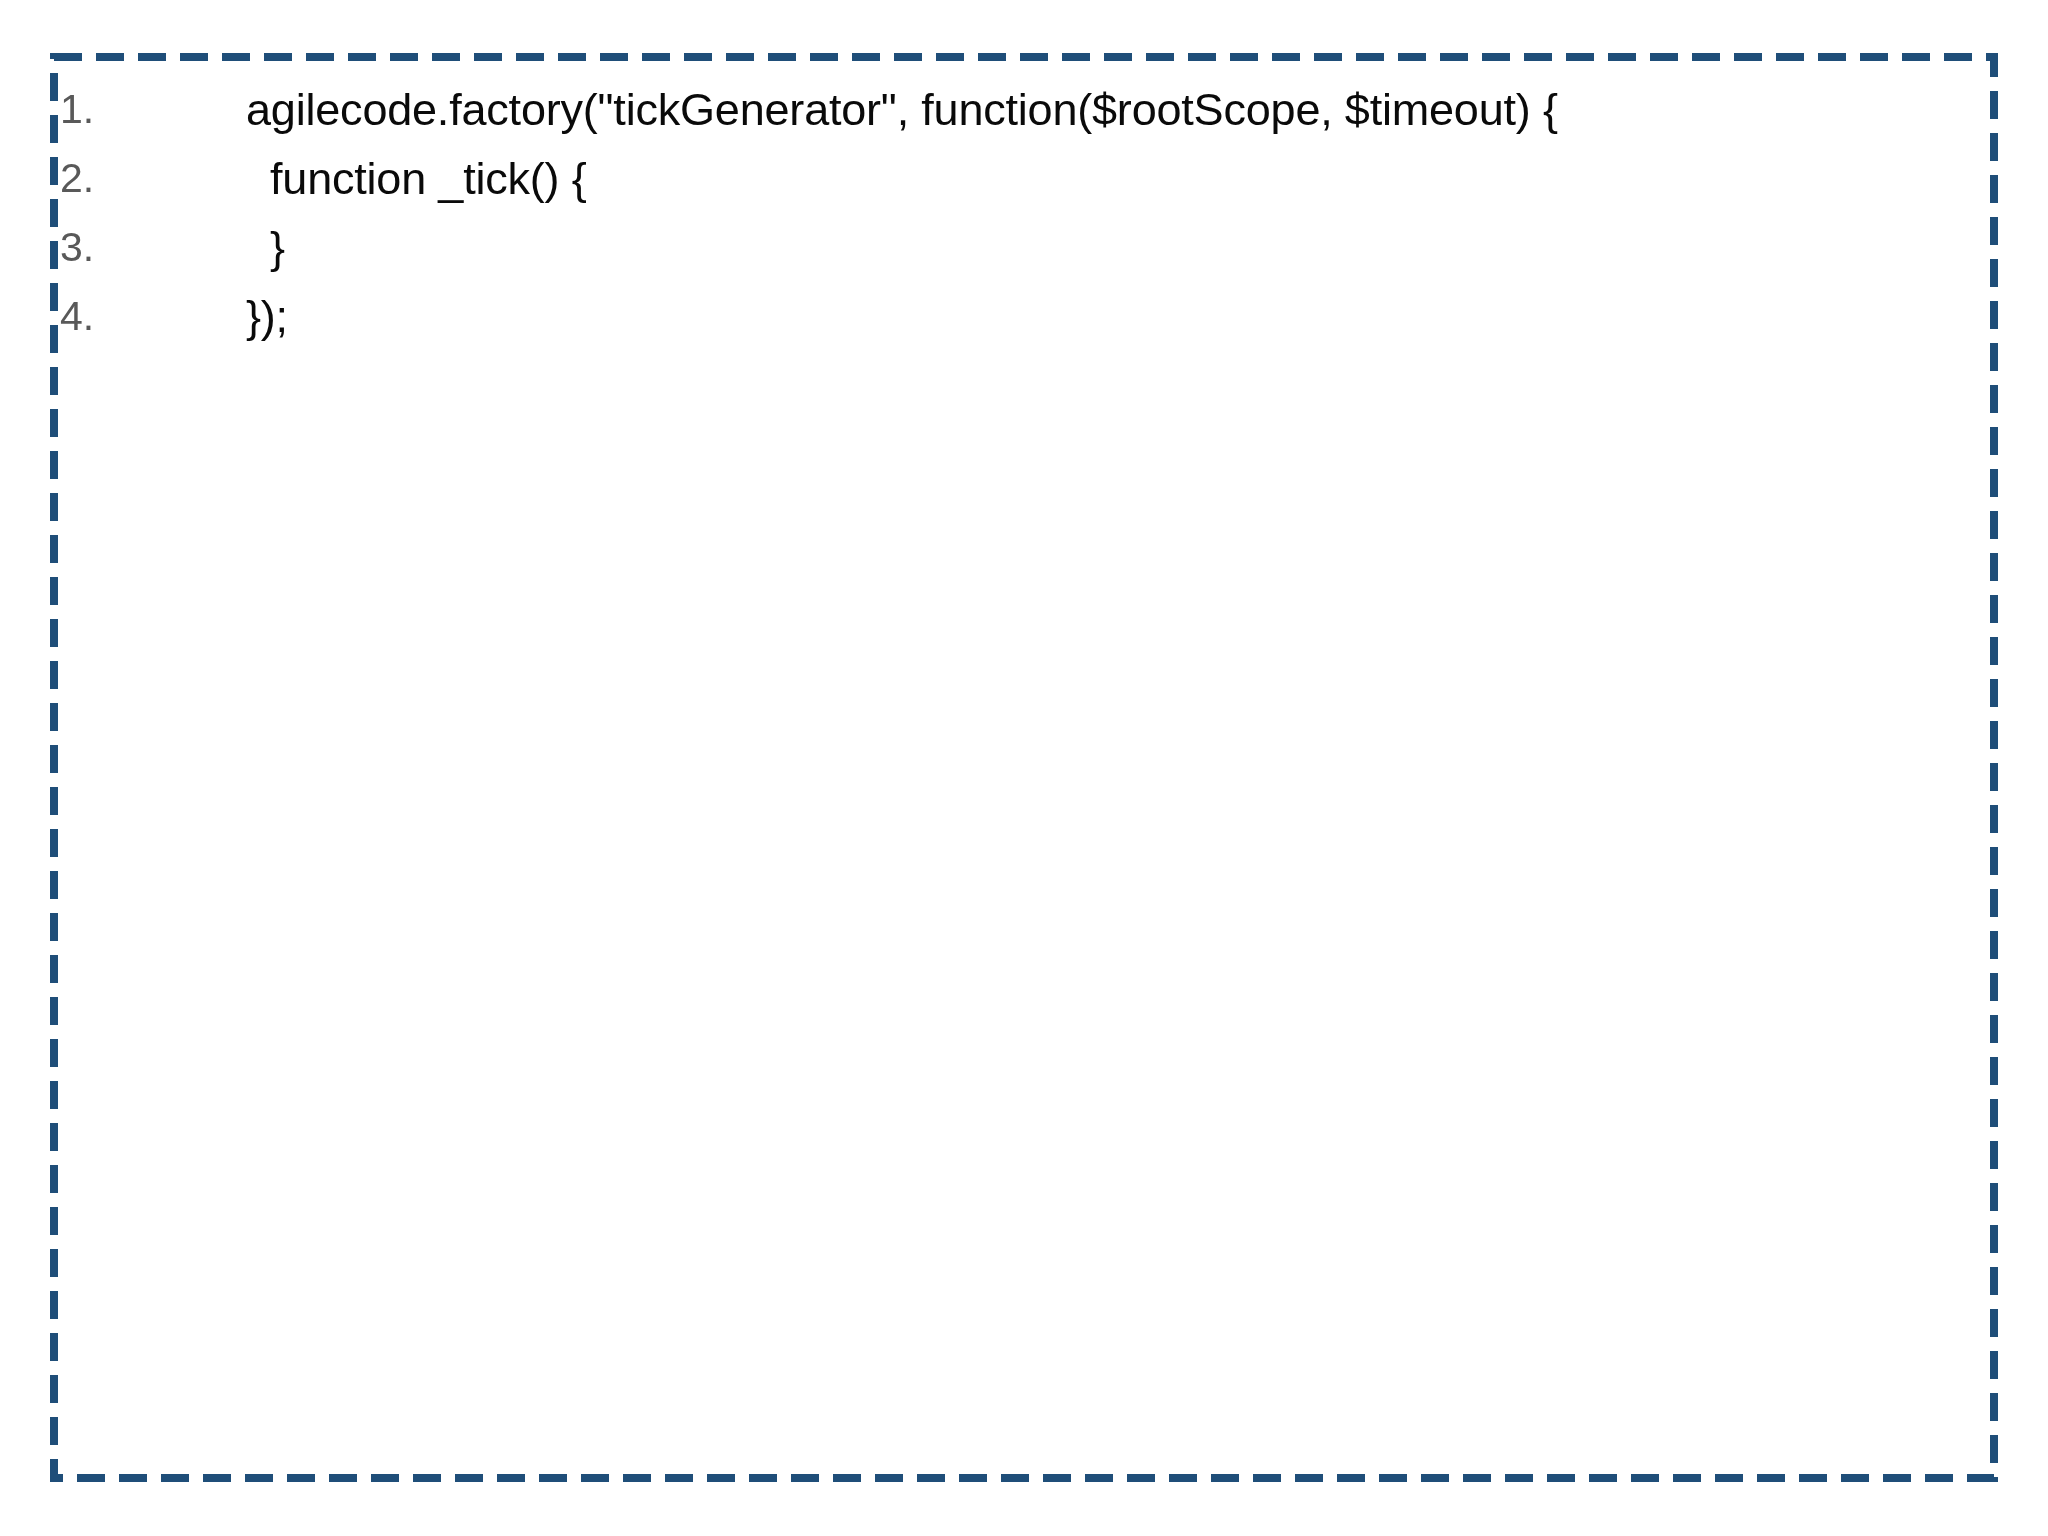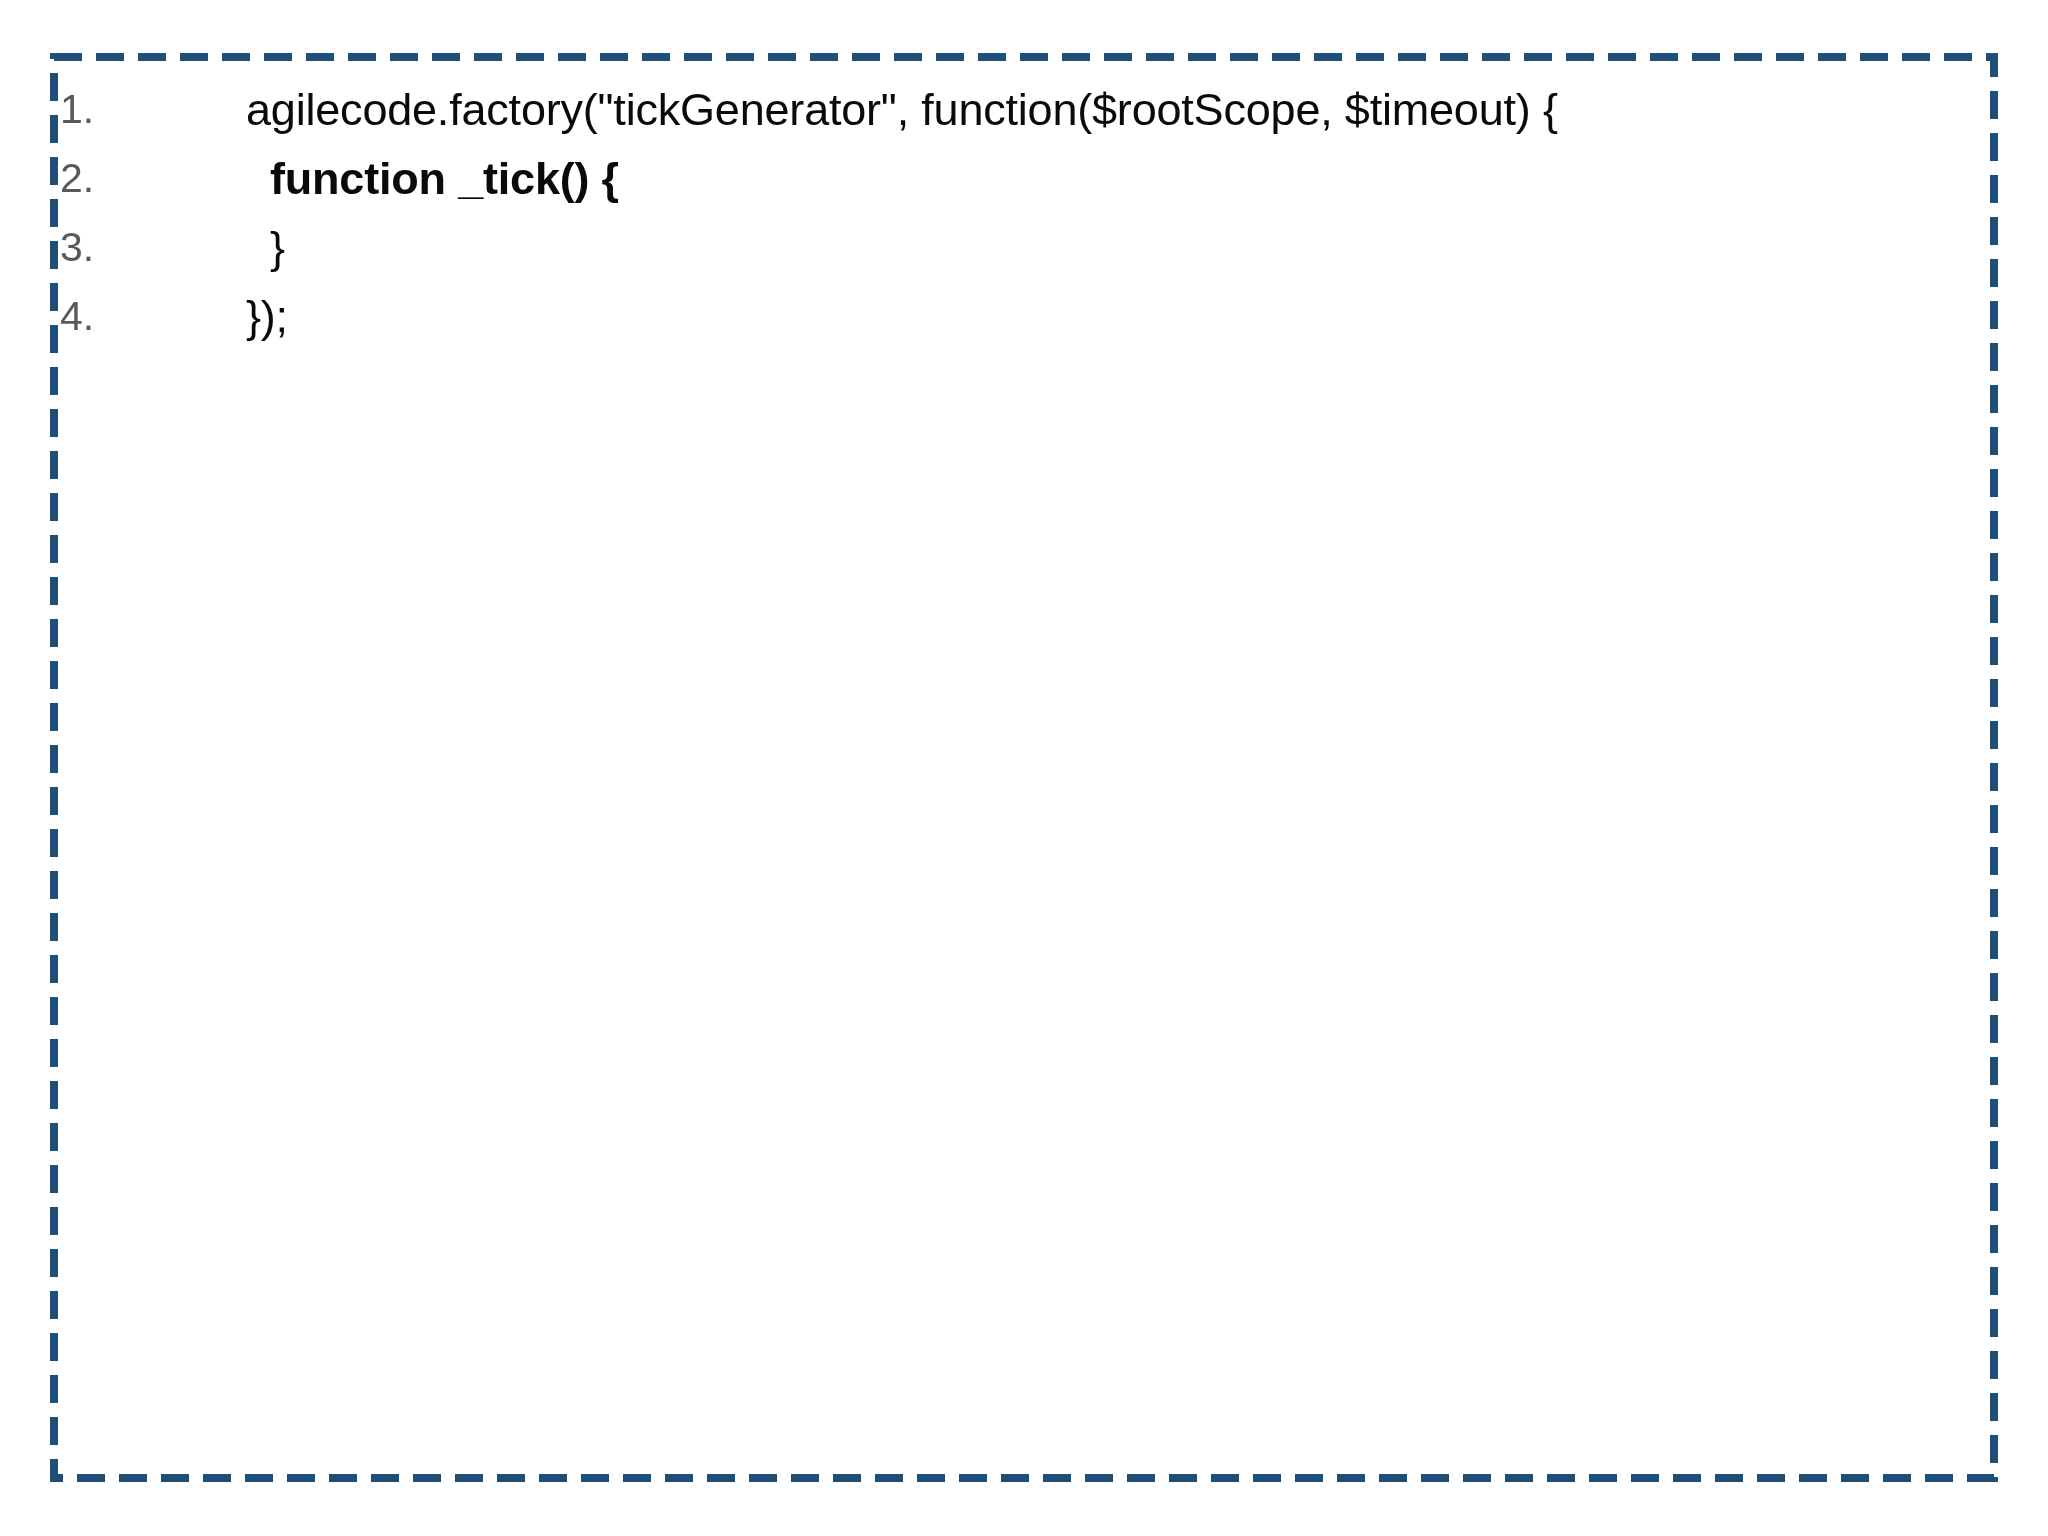--- a/index.html
+++ b/index.html
@@ -104,21 +104,21 @@
 
     <ol id="code-list">
 
       <li class="code-line" data-indent="0">
         <span class="line-number" style="color: rgb(89, 89, 89);">1.</span>
         <span class="line-code" style="color: rgb(10, 10, 10);">agilecode.factory("tickGenerator", function($rootScope, $timeout) {</span>
       </li>
 
       <li class="code-line" data-indent="1">
         <span class="line-number" style="color: rgb(89, 89, 89);">2.</span>
-        <span class="line-code" style="color: rgb(10, 10, 10); font-weight: bold;">function _tick() {</span>
+        <span class="line-code" style="color: rgb(10, 10, 10);">function _tick() {</span>
       </li>
 
       <li class="code-line" data-indent="1">
         <span class="line-number" style="color: rgb(89, 89, 89);">3.</span>
         <span class="line-code" style="color: rgb(10, 10, 10);">}</span>
       </li>
 
       <li class="code-line" data-indent="0">
         <span class="line-number" style="color: rgb(89, 89, 89);">4.</span>
         <span class="line-code" style="color: rgb(10, 10, 10);">});</span>

